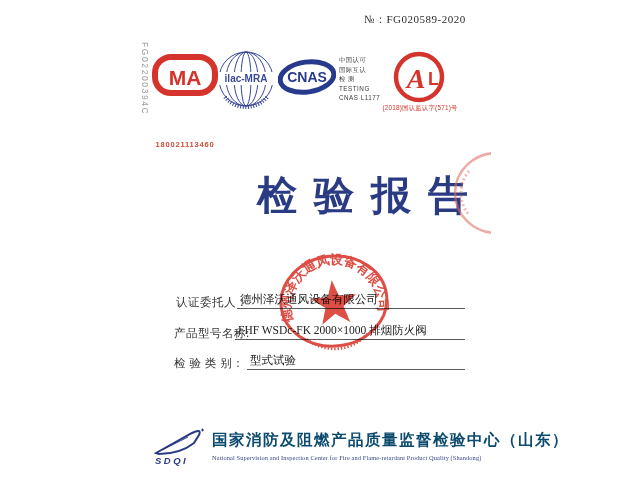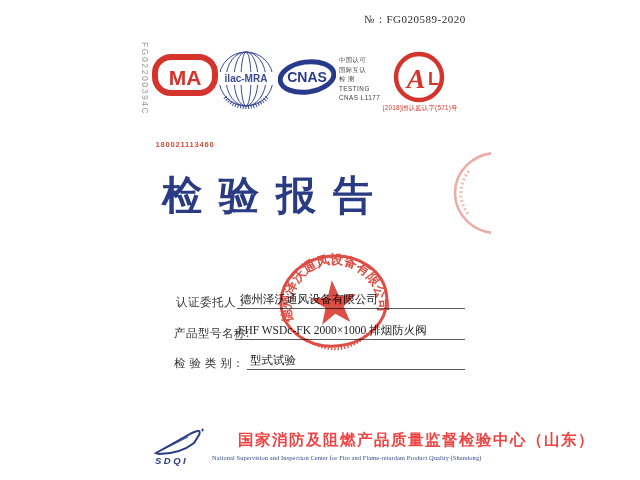--- a/index.html
+++ b/index.html
@@ -23,21 +23,21 @@
   .logo-ilac{left:217px;top:49px;width:58px;height:68px;}
   .logo-cnas{left:278px;top:53px;width:58px;height:48px;}
   .cnas-text{position:absolute;left:339px;top:55px;width:46px;font-size:6.3px;line-height:9.6px;
              color:#3d3d3d;letter-spacing:.5px;}
   .cnas-text .ln{display:block;}
   .logo-cal{left:390px;top:51px;width:58px;height:53px;}
   .cal-caption{position:absolute;left:370px;top:104px;width:100px;text-align:center;
                font-size:6.4px;color:#d5352c;letter-spacing:.2px;}
 
   
-  .title-zh{position:absolute;left:145px;top:168px;width:340px;text-align:left;
+  .title-zh{position:absolute;left:145px;top:168px;width:340px;text-align:right;
             font-size:40px;font-weight:bold;color:#2a3b84;letter-spacing:17px;text-indent:17px;
             font-family:"Liberation Serif",serif;}
   .title-en{position:absolute;left:145px;top:216px;width:340px;text-align:center;
             font-size:19px;font-weight:bold;color:#2a3b84;letter-spacing:4px;word-spacing:10px;
             font-family:"Liberation Serif",serif;}
 
   
   .partial-stamp{position:absolute;left:447px;top:151px;width:44px;height:84px;
                  overflow:hidden;opacity:.55;}
 
@@ -50,21 +50,21 @@
   .lab2{left:174px;top:326px;} .val2{left:235px;top:323px;width:227px;padding-left:3px;}
   .lab3{left:174px;top:356px;} .val3{left:247px;top:353px;width:215px;padding-left:3px;}
 
   
   .stamp{position:absolute;left:271px;top:243px;width:128px;height:118px;
          mix-blend-mode:multiply;opacity:.88;transform:rotate(-6deg);}
 
   
   .footer-logo{position:absolute;left:152px;top:426px;width:58px;height:40px;}
   .footer-zh{position:absolute;left:212px;top:430px;width:260px;font-size:15.5px;font-weight:bold;
-             color:#ef4444;letter-spacing:1.5px;font-family:"Liberation Serif",serif;white-space:nowrap;margin-left:26px;}
+             color:#0c4a6e;letter-spacing:1.5px;font-family:"Liberation Serif",serif;white-space:nowrap;}
   .footer-en{position:absolute;left:212px;top:454px;width:270px;font-size:6.4px;color:#3a4a8a;
              font-family:"Liberation Serif",serif;letter-spacing:.1px;white-space:nowrap;}
 </style>
 </head>
 <body>
 
 <div class="page">
 
   <div class="report-no"><span>№：</span><span>FG020589-2020</span></div>
 

